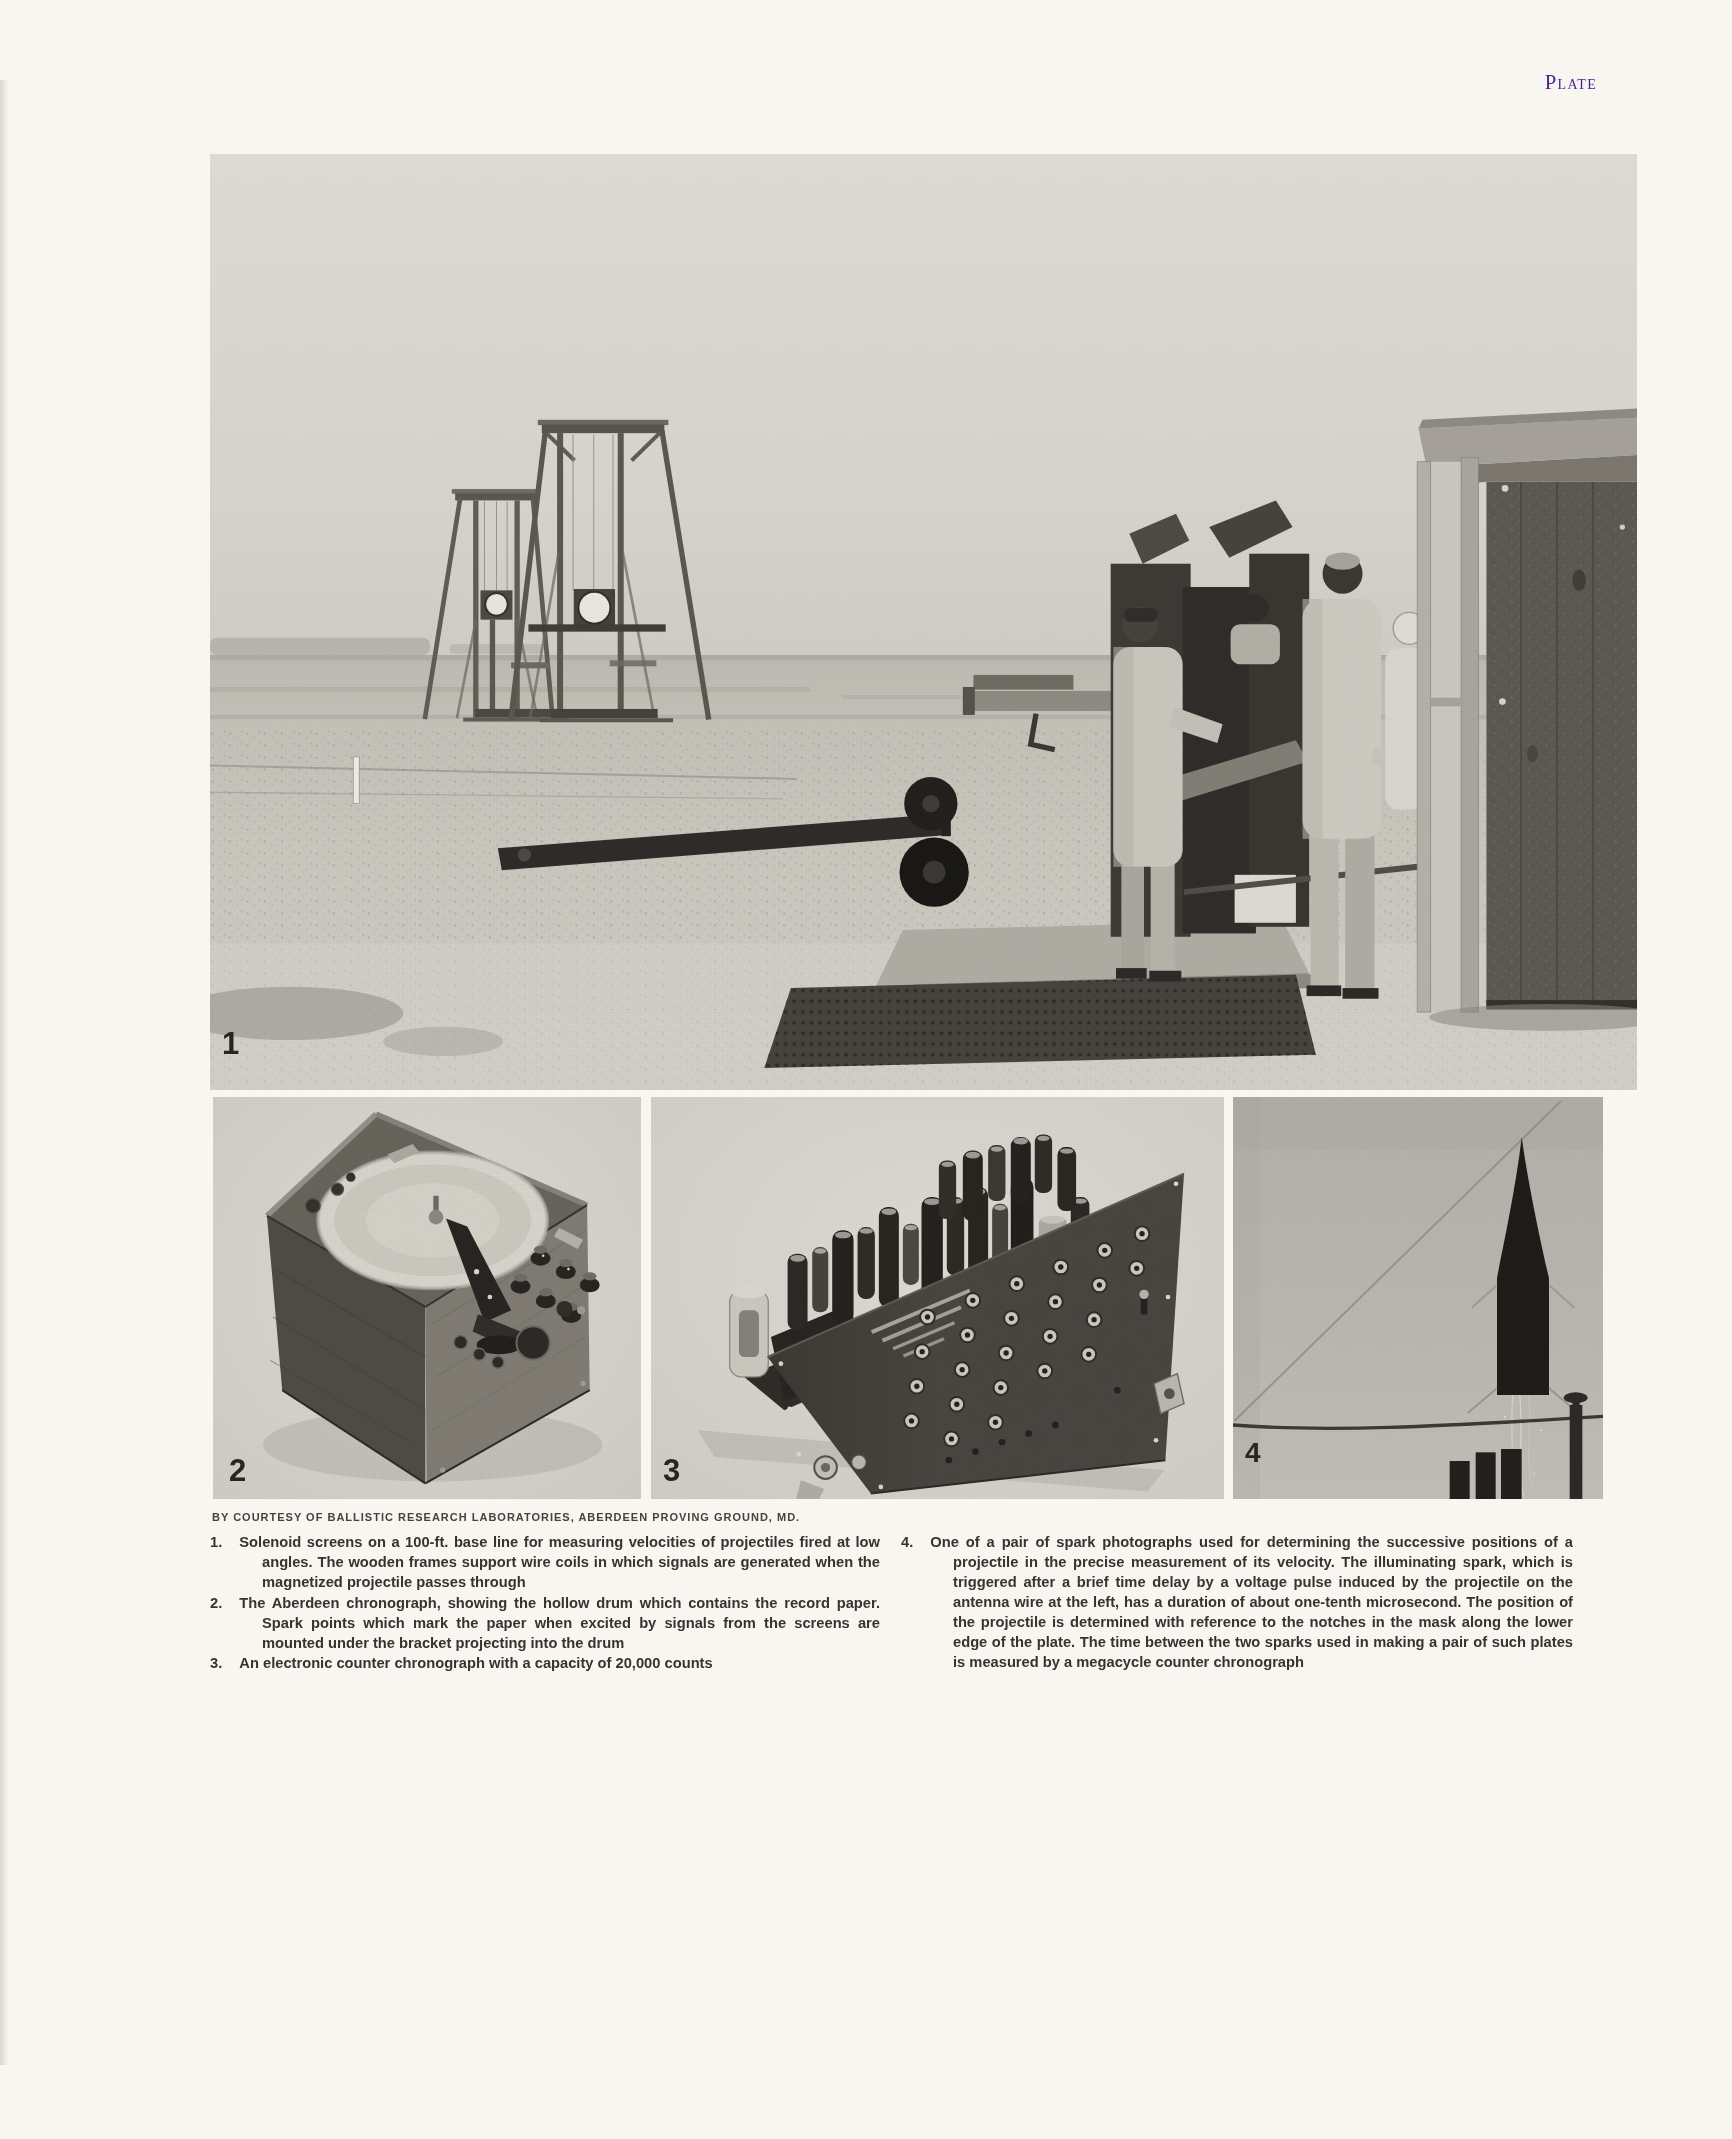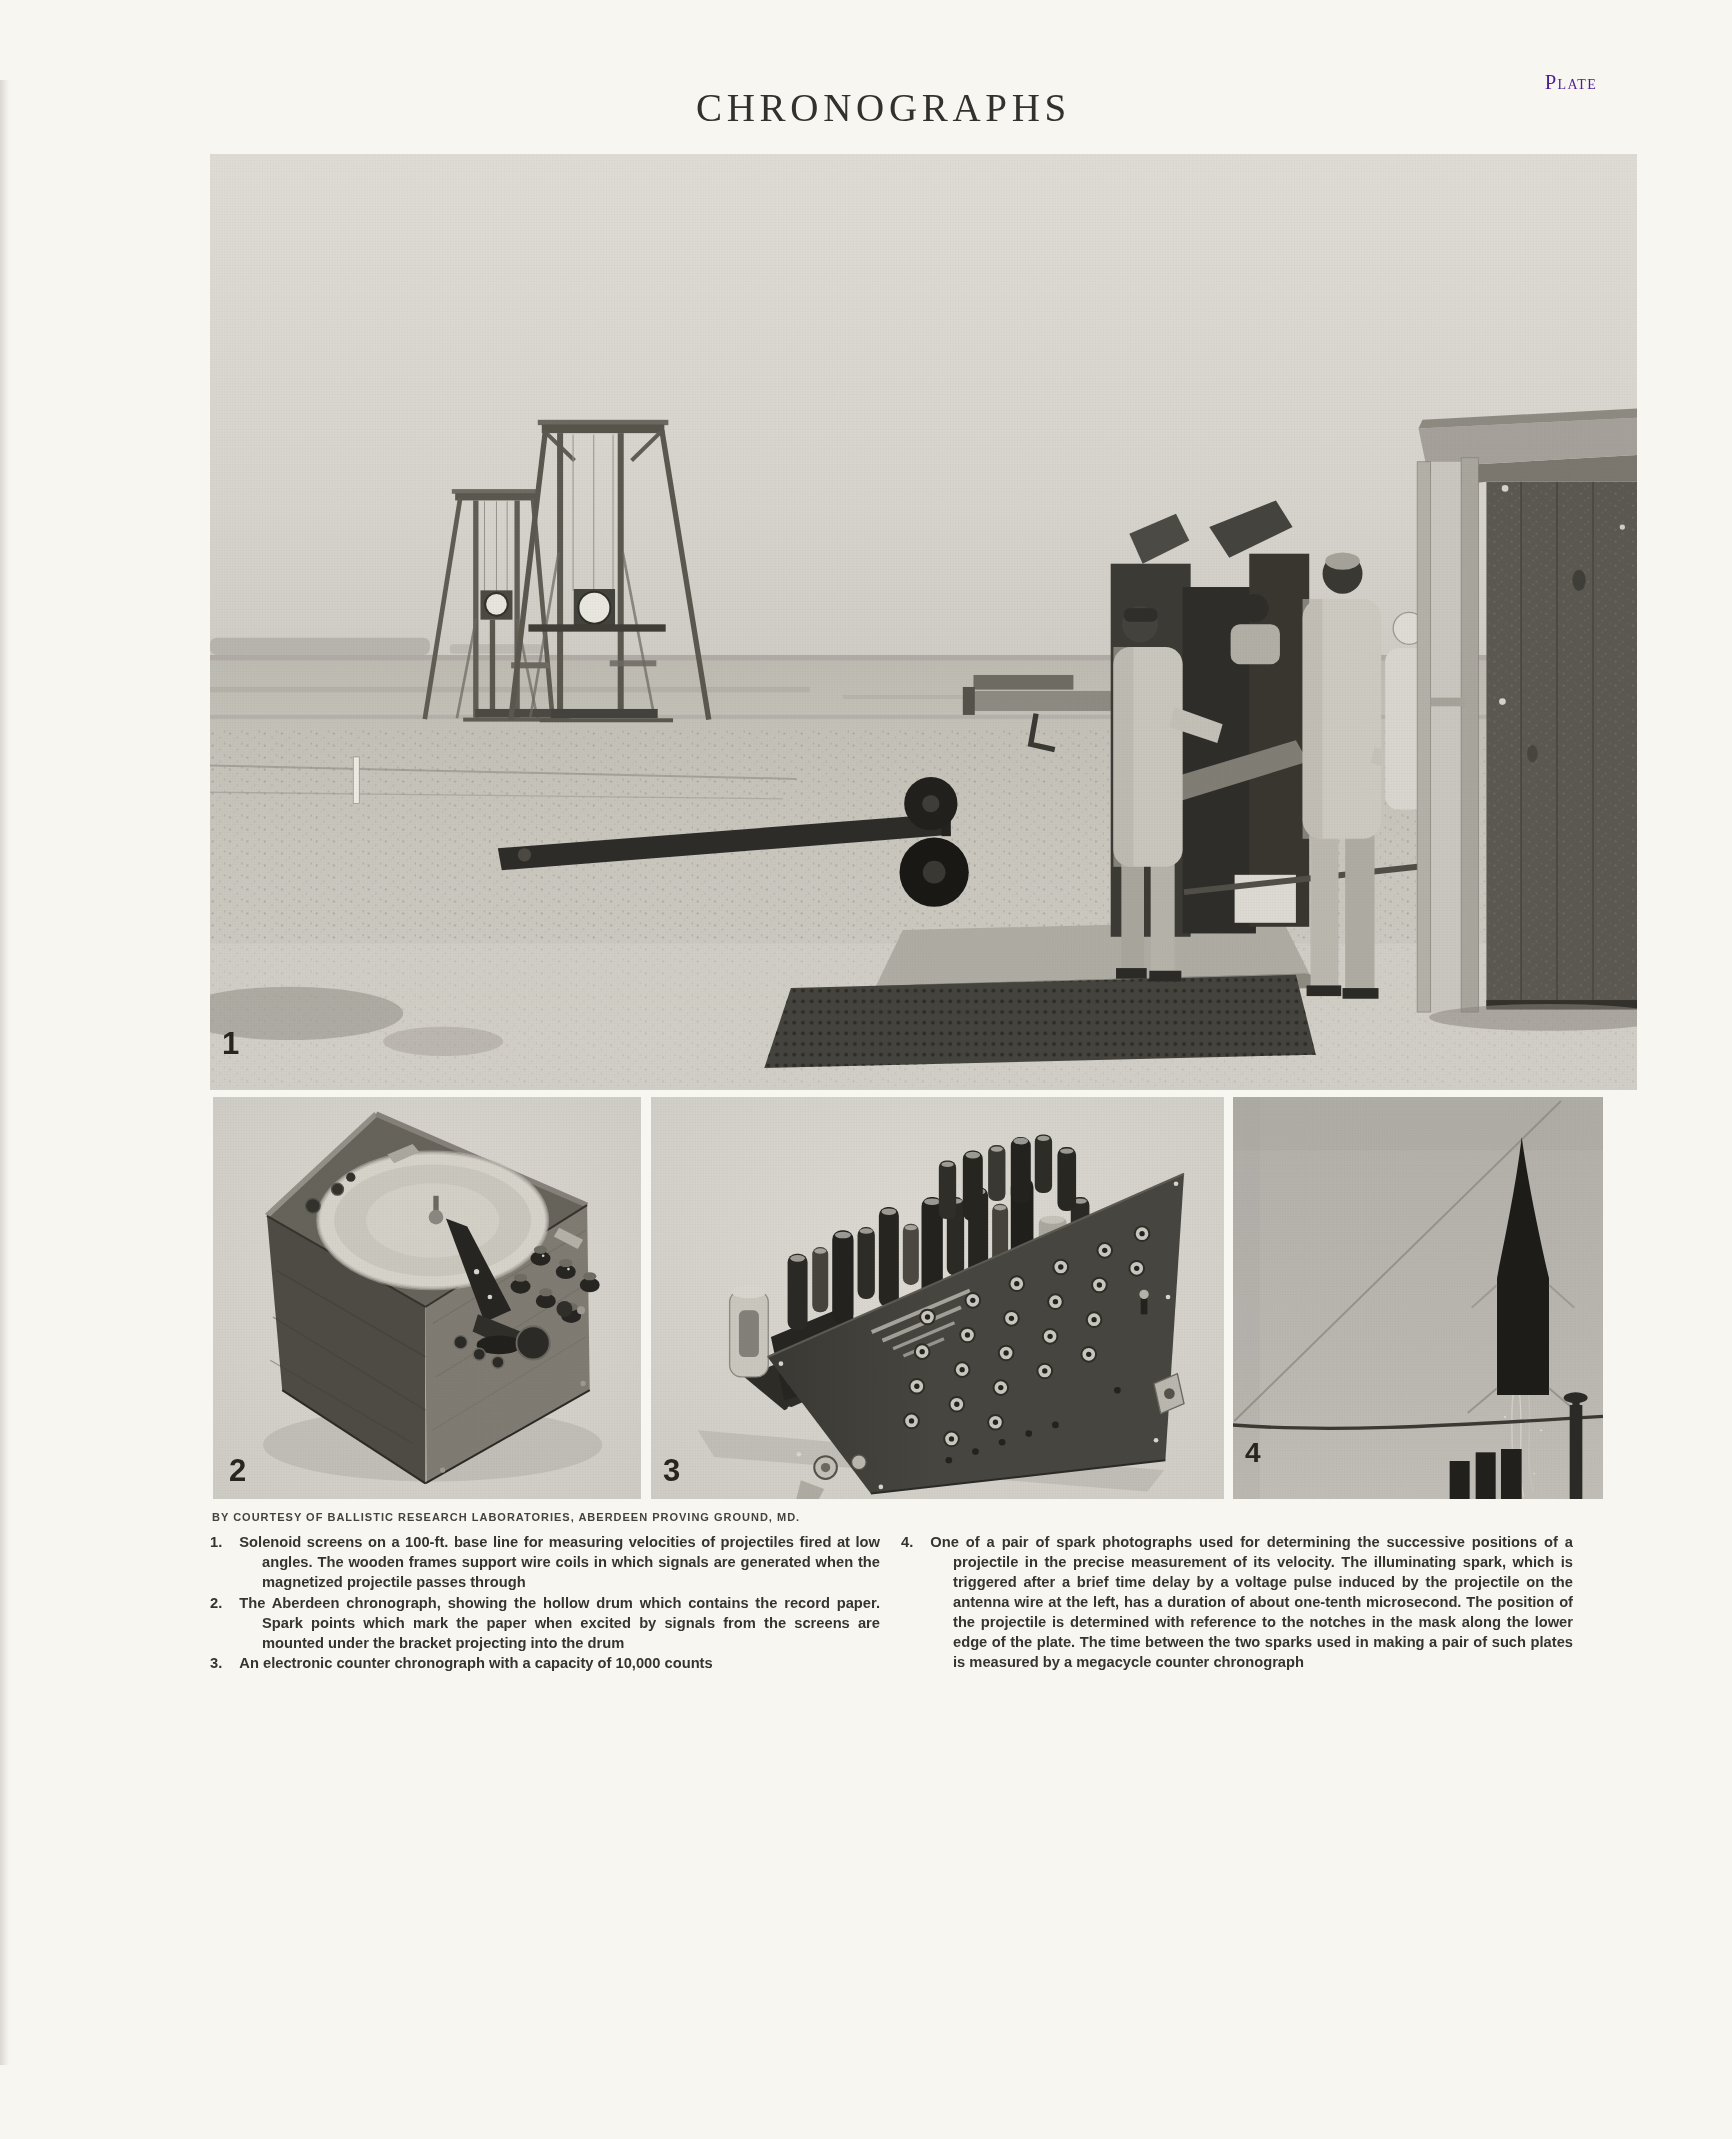--- a/index.html
+++ b/index.html
@@ -39,21 +39,20 @@
   #cap-col-right{left:901px;width:672px;}
   .cap-item{position:relative;padding-left:52px;text-indent:-22.7px;margin:0 0 0.7px 0;}
   .cap-num{position:absolute;left:0;top:0;text-indent:0;}
 </style>
 </head>
 <body>
 
 <div class="page">
   <div class="scan-edge"></div>
 
-  <h1 class="title">CHRONOGRAPHS</h1>
   <div class="plate-label">Plate</div>
 
   <figure id="photo1" class="photo">
     <svg viewBox="0 0 2142 1405" width="1427" height="936">
       <defs>
         <linearGradient id="p1sky" x1="0" y1="0" x2="0" y2="1">
           <stop offset="0" stop-color="#dedbd4"></stop>
             <stop offset=".7" stop-color="#d6d3cc"></stop>
             <stop offset="1" stop-color="#cfccc5"></stop>
         </linearGradient>
@@ -503,21 +502,21 @@
     <div class="cap-item">
       <span class="cap-num">1.</span>
       <span class="cap-text">Solenoid screens on a 100-ft. base line for measuring velocities of projectiles fired at low angles.  The wooden frames support wire coils in which signals are generated when the magnetized projectile passes through</span>
     </div>
     <div class="cap-item">
       <span class="cap-num">2.</span>
       <span class="cap-text">The Aberdeen chronograph, showing the hollow drum which contains the record paper.  Spark points which mark the paper when excited by signals from the screens are mounted under the bracket projecting into the drum</span>
     </div>
     <div class="cap-item">
       <span class="cap-num">3.</span>
-      <span class="cap-text">An electronic counter chronograph with a capacity of 10,000 counts</span>
+      <span class="cap-text">An electronic counter chronograph with a capacity of 20,000 counts</span>
     </div>
   </div>
   <div id="cap-col-right" class="cap-col">
     <div class="cap-item">
       <span class="cap-num">4.</span>
       <span class="cap-text">One of a pair of spark photographs used for determining the successive positions of a projectile in the precise measurement of its velocity.  The illuminating spark, which is triggered after a brief time delay by a voltage pulse induced by the projectile on the antenna wire at the left, has a duration of about one-tenth microsecond.  The position of the projectile is determined with reference to the notches in the mask along the lower edge of the plate.  The time between the two sparks used in making a pair of such plates is measured by a megacycle counter chronograph</span>
     </div>
   </div>
 </div>
 

